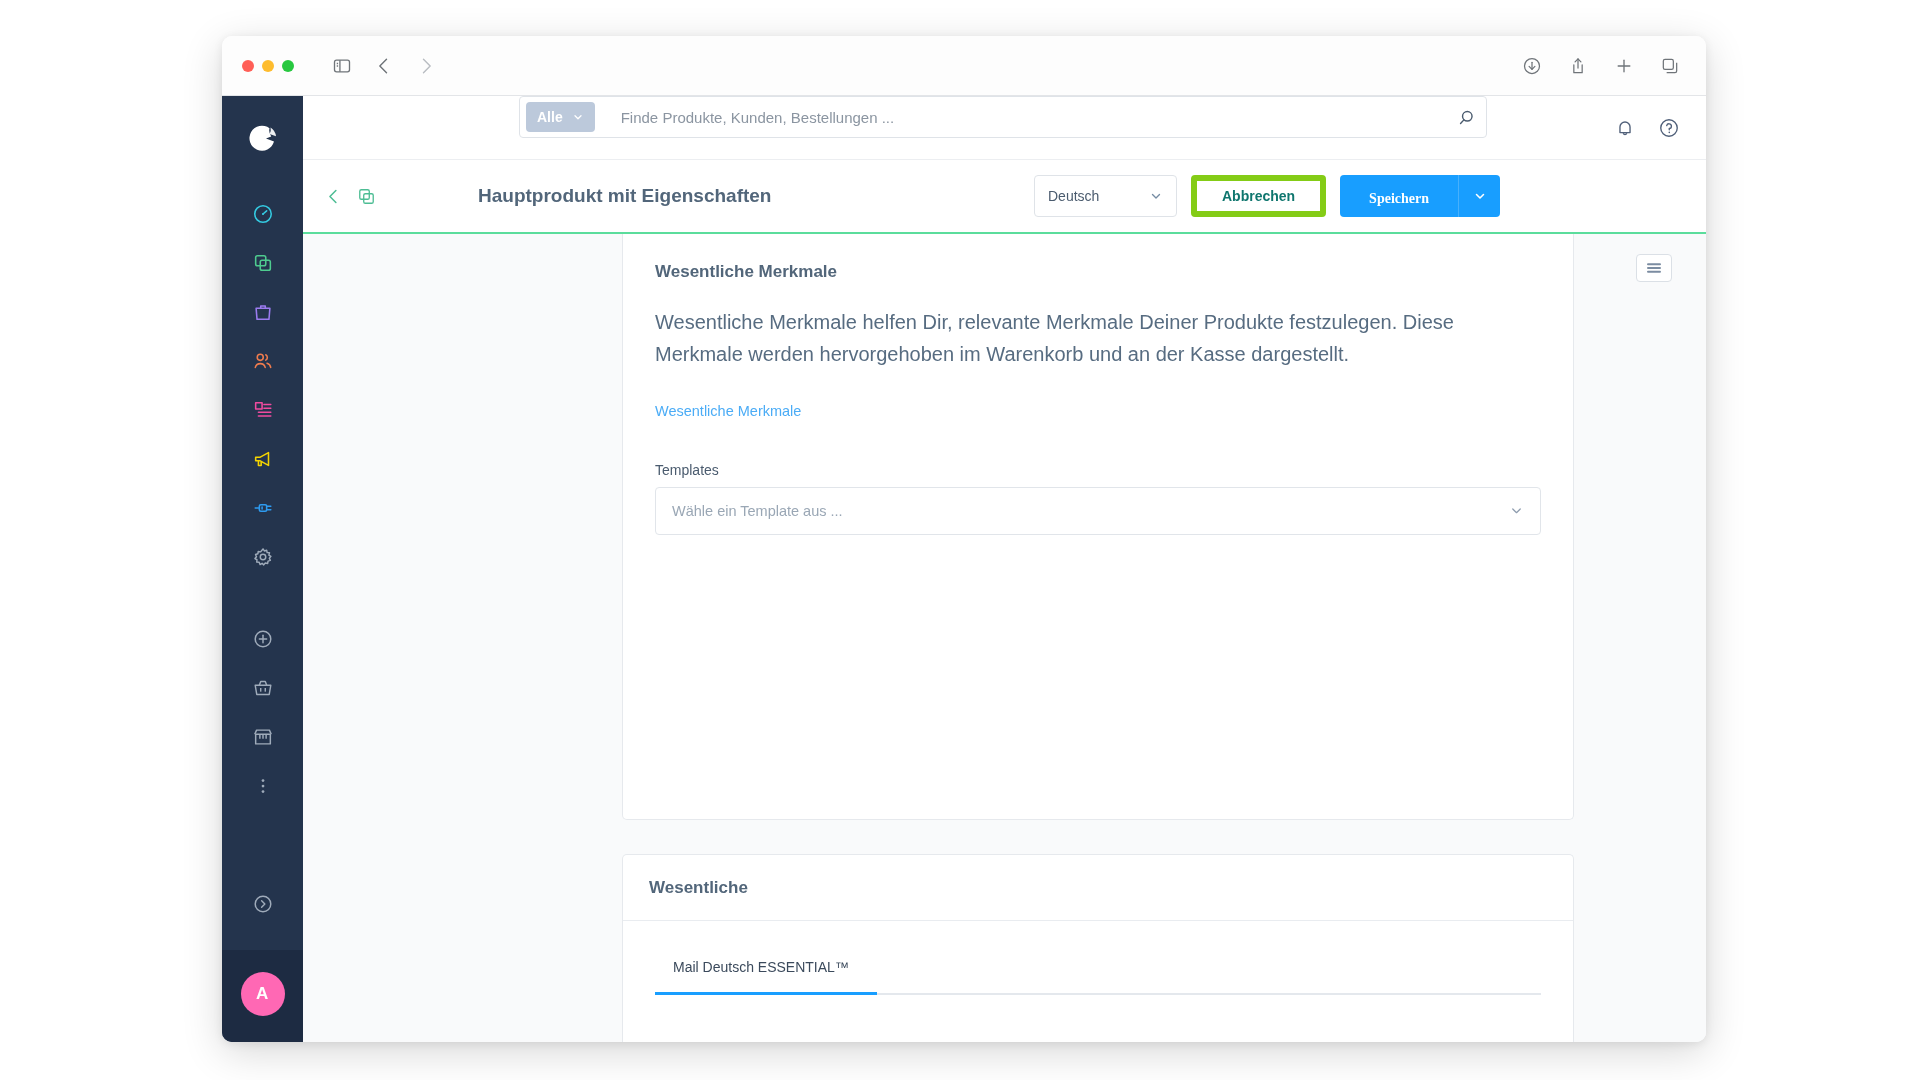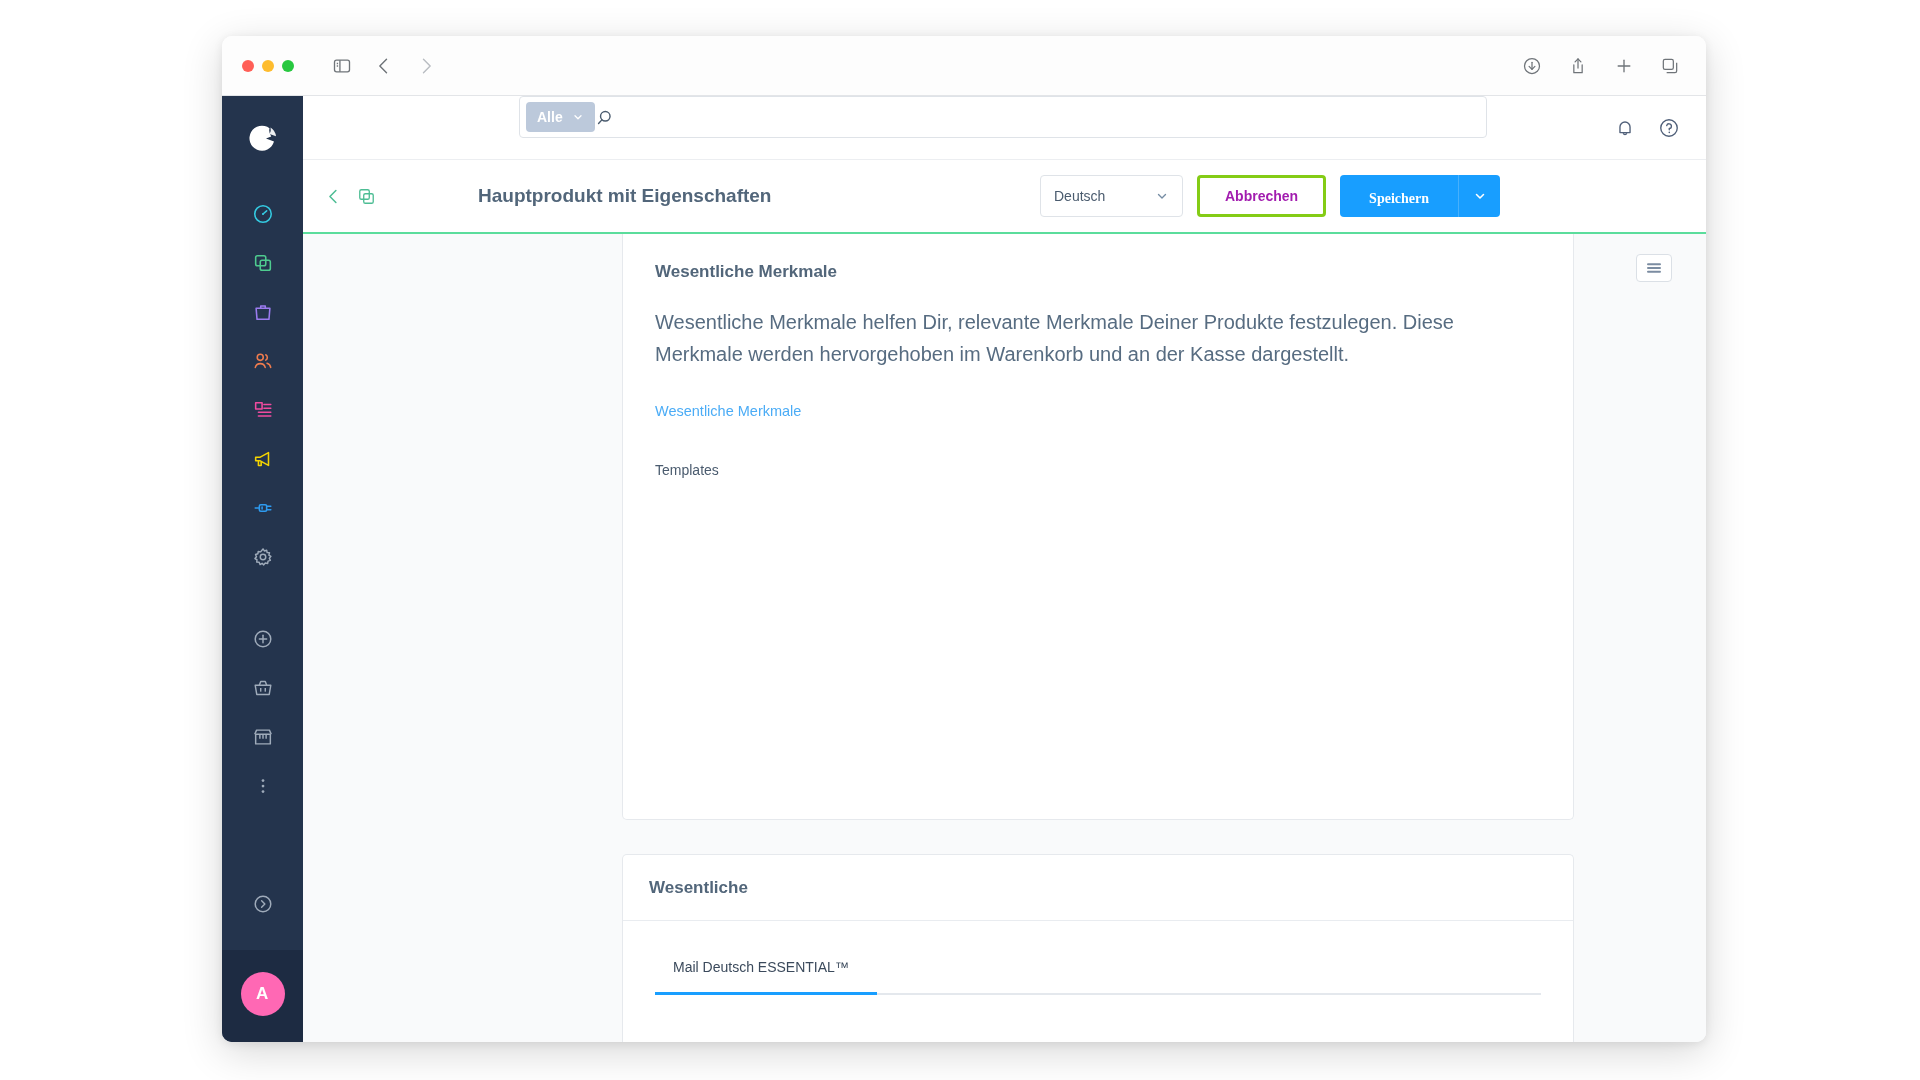--- a/index.html
+++ b/index.html
@@ -163,27 +163,27 @@
     background: #ffffff;
     display: flex; align-items: center;
     padding: 0 13px;
     font-size: 14px;
     color: #4a5b6e;
   }
   #lang-select .chev { margin-left: auto; width: 14px; height: 14px; color: #758ca3; }
   #cancel-btn {
     height: 42px;
     padding: 0 25px;
-    border: 3px solid #84cc16;
+    border: 6px solid #84cc16;
     border-radius: 4px;
     background: #ffffff;
     font-family: "Liberation Sans", sans-serif;
     font-size: 14px;
     font-weight: bold;
-    color: #a21caf;
+    color: #0f766e;
     cursor: pointer;
   }
   #save-group { display: flex; height: 42px; border-radius: 4px; overflow: hidden; }
   #save-btn {
     padding: 16px 29px;
     background: #189eff;
     border: none;
     color: #ffffff;
     font-family: Liberation Serif, serif;
     font-size: 14px;
@@ -491,20 +491,21 @@
     <div id="main-col">
 
       <div id="topbar">
         <div id="search-wrap">
           <div id="search-scope">
             <span>Alle</span>
             <svg width="12" height="12" viewBox="0 0 24 24" fill="none" stroke="currentColor" stroke-width="2.6" stroke-linecap="round" stroke-linejoin="round">
               <polyline points="6,9.5 12,15.5 18,9.5"></polyline>
             </svg>
           </div>
+          <input id="search-input" type="text" placeholder="Finde Produkte, Kunden, Bestellungen ..." style="">
           <svg id="search-submit-icon" viewBox="0 0 24 24" fill="none" stroke="currentColor" stroke-width="1.8" stroke-linecap="round">
             <circle cx="13" cy="10.5" r="6"></circle>
             <line x1="8.7" y1="15" x2="4.5" y2="19.5"></line>
           </svg>
         </div>
         <div id="topbar-right">
           <svg class="topbar-icon" viewBox="0 0 24 24" fill="none" stroke="currentColor" stroke-width="1.5" stroke-linejoin="round">
             <path d="M6.5 17 L6.5 11 A5.5 5.5 0 0 1 17.5 11 L17.5 17 Z"></path>
             <path d="M10 17.8 A2.2 2.2 0 0 0 14 17.8"></path>
           </svg>
@@ -556,20 +557,26 @@
             <line x1="4" y1="14" x2="20" y2="14"></line>
           </svg>
         </div>
 
         <section class="card" id="card-features">
           <div class="inner">
             <h2 class="card-h">Wesentliche Merkmale</h2>
             <p class="card-p">Wesentliche Merkmale helfen Dir, relevante Merkmale Deiner Produkte festzulegen. Diese Merkmale werden hervorgehoben im Warenkorb und an der Kasse dargestellt.</p>
             <a class="card-link">Wesentliche Merkmale</a>
             <label class="field-label">Templates</label>
+            <div class="select-box">
+              <span>Wähle ein Template aus ...</span>
+              <svg class="chev" viewBox="0 0 24 24" fill="none" stroke="currentColor" stroke-width="2" stroke-linecap="round" stroke-linejoin="round">
+                <polyline points="6,9.5 12,15.5 18,9.5"></polyline>
+              </svg>
+            </div>
           </div>
         </section>
 
         <section class="card" id="card-extra">
           <div id="card-extra-head">
             <h2 class="card-h" style="margin-bottom:0">Wesentliche</h2>
           </div>
           <div id="card-extra-body">
             <div id="tabs-row">
               <div class="tab active">Mail Deutsch ESSENTIAL™</div>

